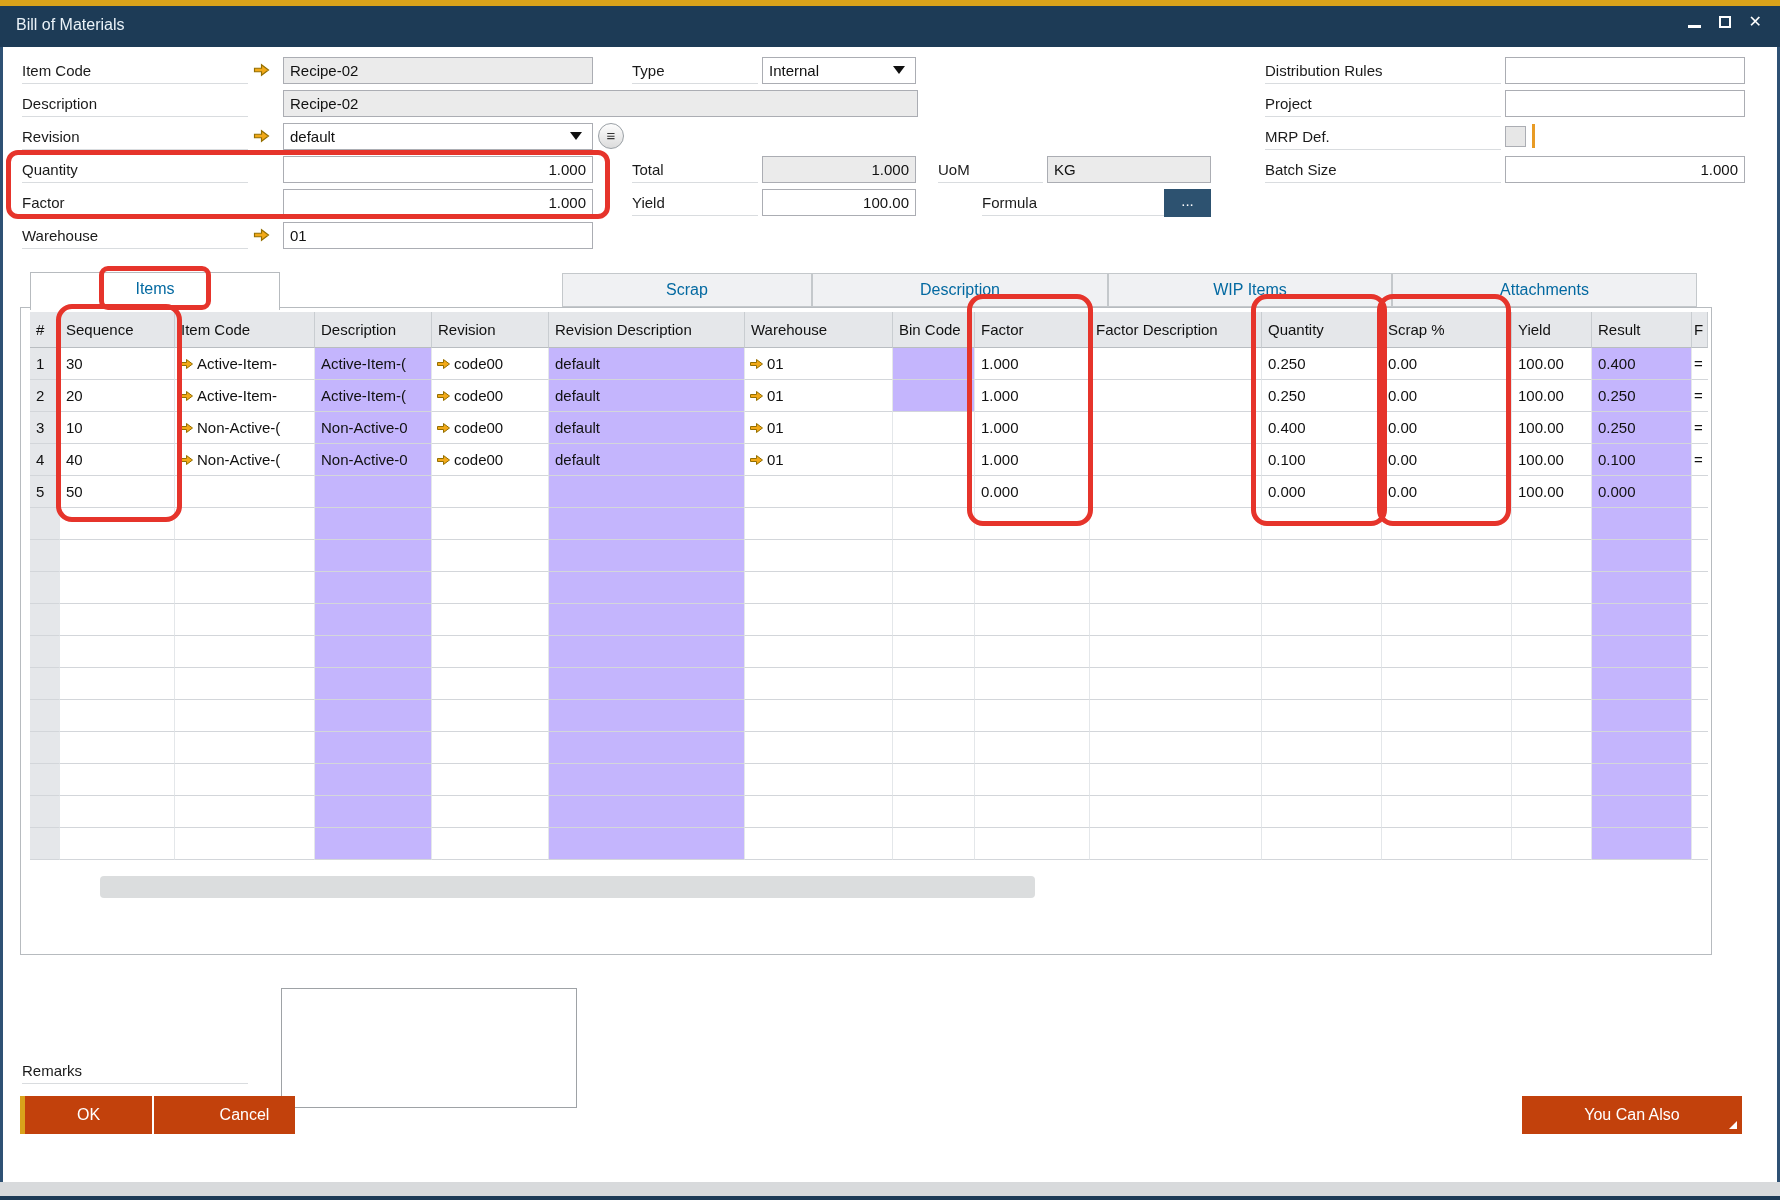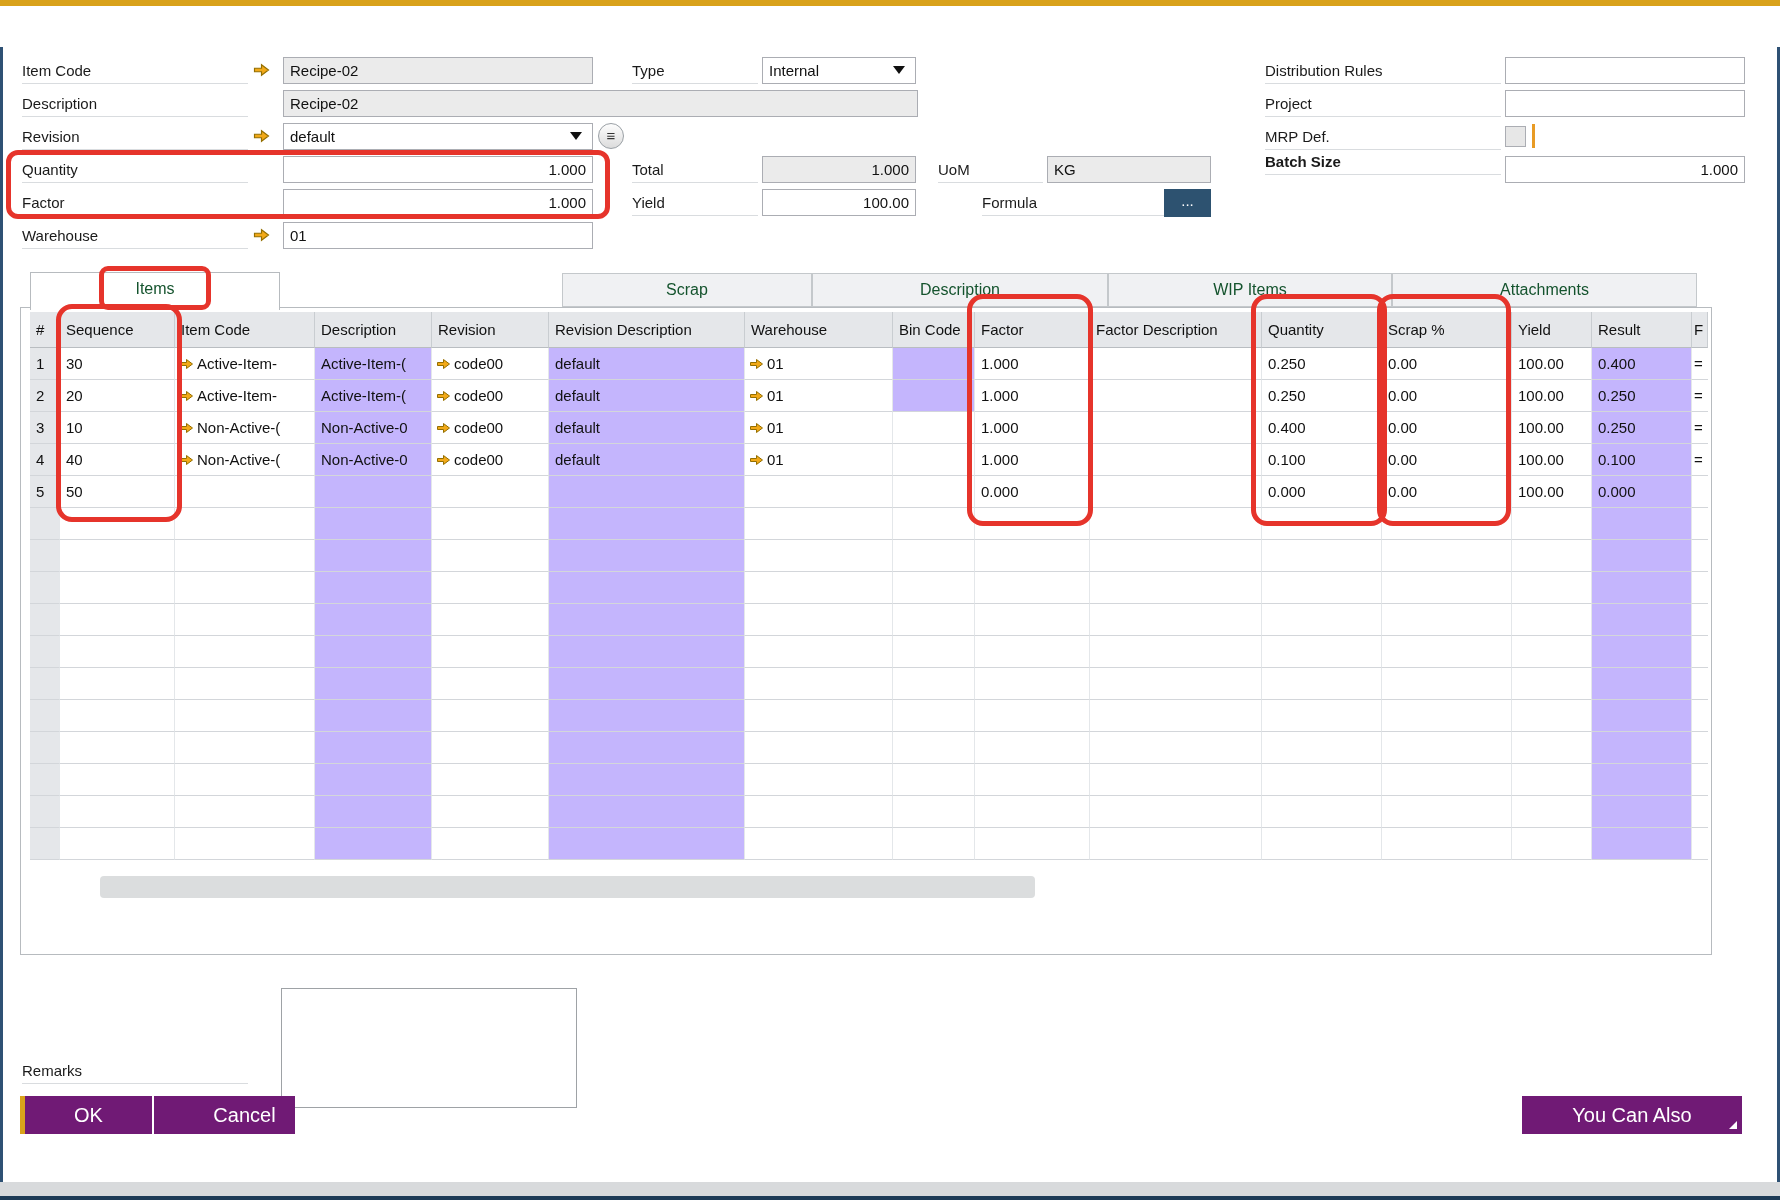--- a/index.html
+++ b/index.html
@@ -29,21 +29,21 @@
   .caret{position:absolute;width:0;height:0;border-left:6px solid transparent;
          border-right:6px solid transparent;border-top:8px solid #101010;}
   .rev-menu{position:absolute;width:26px;height:26px;border-radius:50%;
             background:linear-gradient(#fdfdfd,#dcdcdc);border:1px solid #9aa0a5;
             text-align:center;line-height:24px;font-size:15px;color:#333;}
   .sqbtn{position:absolute;background:#2D5270;color:#fff;text-align:center;font-size:15px;}
   .mrpbox{position:absolute;width:21px;height:21px;background:#E7E7E7;border:1px solid #ABADB3;}
   .mrpbar{position:absolute;width:3px;height:24px;background:#E89B25;}
   
   .tab{position:absolute;top:273px;height:34px;background:#F0F1F3;border:1px solid #C4C8CB;
-       text-align:center;line-height:32px;font-size:16px;color:#14532d;}
+       text-align:center;line-height:32px;font-size:16px;color:#0369a1;}
   .tab.active{top:272px;height:38px;background:#fff;border:1px solid #B7BBBF;border-bottom:none;z-index:5;}
   
   .tcontainer{position:absolute;left:20px;top:307px;width:1692px;height:648px;
               background:#fff;border:1px solid #B7BBBF;}
   .grid{position:absolute;left:30px;top:312px;width:1678px;height:548px;overflow:hidden;}
   .trow{display:flex;height:32px;}
   .thead{height:36px;background:#E5E7EA;}
   .cell{height:100%;border-right:1px solid #E4E7EA;border-bottom:1px solid #D3D6DA;
         padding:0 6px;line-height:31px;font-size:15px;overflow:hidden;white-space:nowrap;}
   .thead .cell{border-right:1px solid #C9CDD1;border-bottom:1px solid #B9BDC1;line-height:35px;}
@@ -56,32 +56,35 @@
   .c5{width:196px}.c6{width:148px}.c7{width:82px}.c8{width:115px}.c9{width:172px}
   .c10{width:120px}.c11{width:130px}.c12{width:80px}.c13{width:100px}
   .c14{width:16px;border-right:none;padding:0 2px;}
   .hscroll{position:absolute;left:100px;top:876px;width:935px;height:22px;
            background:#DBDDDE;border-radius:4px;}
   
   .anno{position:absolute;border:5px solid #E6342B;border-radius:12px;z-index:50;pointer-events:none;}
   
   .remarksbox{position:absolute;left:281px;top:988px;width:296px;height:120px;
               background:#fff;border:1px solid #9EA2A6;}
-  .btn{position:absolute;top:1096px;height:38px;background:#701a75;color:#fff;
-       text-align:center;line-height:38px;font-size:20px;}
+  .btn{position:absolute;top:1096px;height:38px;background:#c2410c;color:#fff;
+       text-align:center;line-height:38px;font-size:16px;}
   .btn.gold{border-left:5px solid #D9A21B;}
   .cornertri{position:absolute;right:5px;bottom:5px;width:0;height:0;
              border-bottom:8px solid #fff;border-left:8px solid transparent;}
 </style>
 </head>
 <body>
 
 <div class="app">
 
   <div class="goldbar"></div>
+  <div class="titlebar">
+    <div class="title">Bill of Materials</div>
+  </div>
   <div class="winctl">
     <div class="ic-min"></div>
     <div class="ic-max"></div>
     <div class="ic-close">✕</div>
   </div>
   <div class="sideL"></div>
   <div class="sideR"></div>
   <div class="footband"></div>
   <div class="footnavy"></div>
 
@@ -133,21 +136,21 @@
   <div class="f-label" style="left:1265px;top:57px;width:236px;">Distribution Rules</div>
   <div class="f-input" style="left:1505px;top:57px;width:240px;"></div>
 
   <div class="f-label" style="left:1265px;top:90px;width:236px;">Project</div>
   <div class="f-input" style="left:1505px;top:90px;width:240px;"></div>
 
   <div class="f-label" style="left:1265px;top:123px;width:236px;">MRP Def.</div>
   <div class="mrpbox" style="left:1505px;top:126px;"></div>
   <div class="mrpbar" style="left:1532px;top:124px;"></div>
 
-  <div class="f-label" style="left:1265px;top:148px;width:236px;font-weight:bold;">Batch Size</div>
+  <div class="f-label" style="left:1265px;top:156px;width:236px;">Batch Size</div>
   <div class="f-input num" style="left:1505px;top:156px;width:240px;">1.000</div>
 
   <div class="tab active" style="left:30px;width:250px;">Items</div>
   <div class="tab" style="left:562px;width:250px;">Scrap</div>
   <div class="tab" style="left:812px;width:296px;">Description</div>
   <div class="tab" style="left:1392px;width:305px;">Attachments</div>
   <div class="tab" style="left:1108px;width:284px;">WIP Items</div>
 
   <div class="tcontainer"></div>
 

